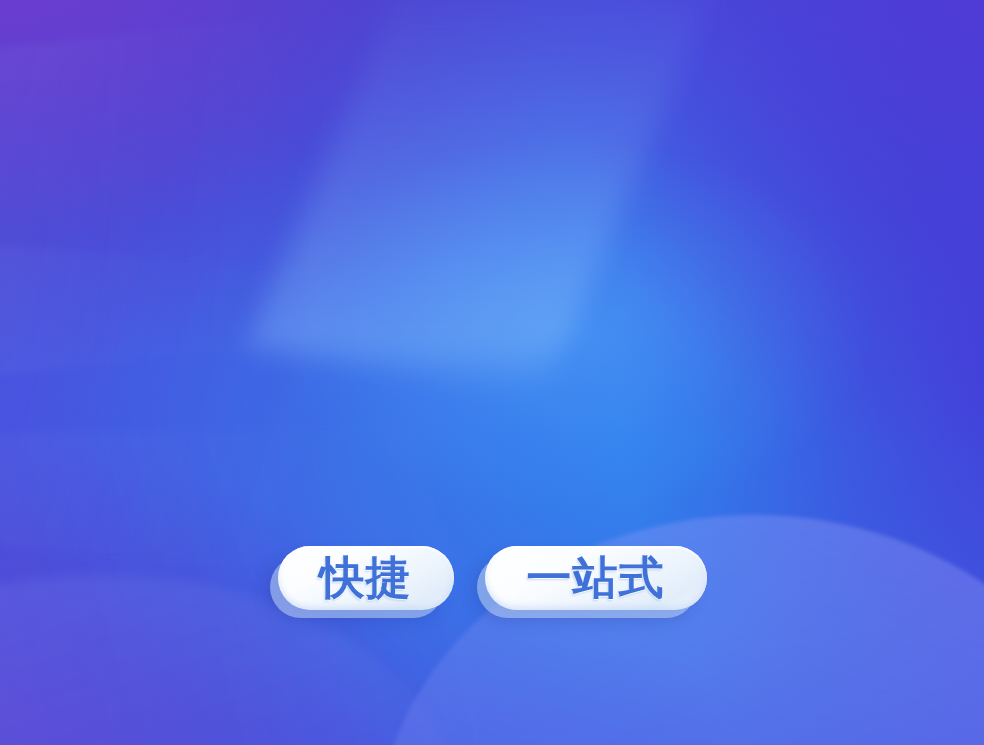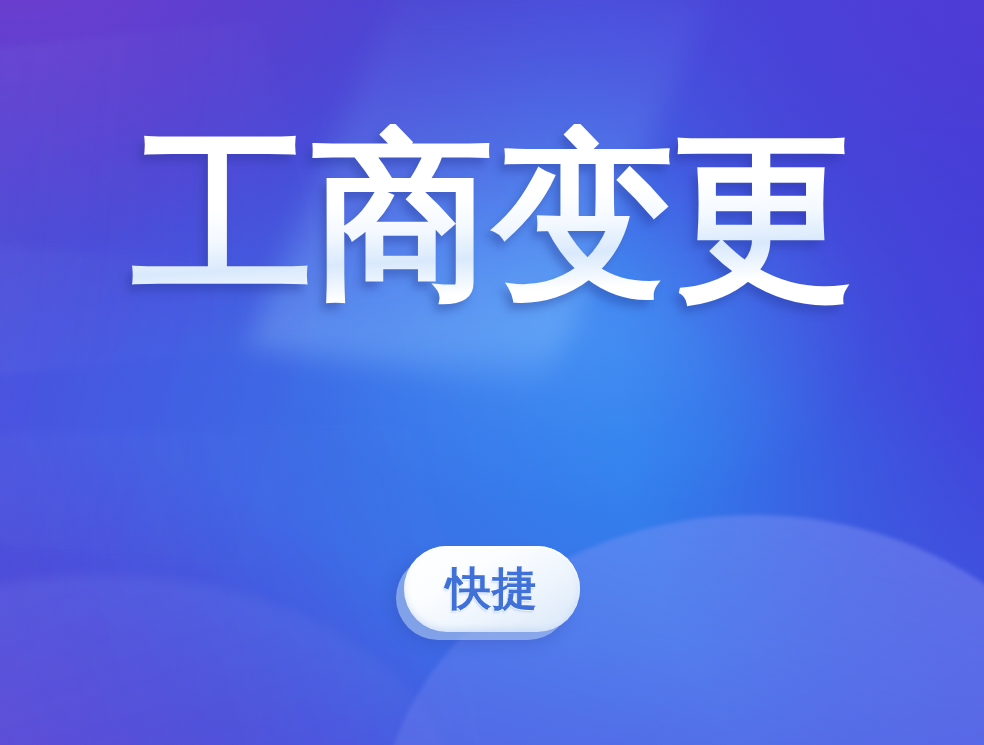--- a/index.html
+++ b/index.html
@@ -160,21 +160,21 @@
     position: absolute;
     left: 0;
     right: 0;
     top: 546px;
     display: flex;
     justify-content: center;
     gap: 31px;
   }
   .pill {
     position: relative;
-    height: 86px;
+    height: 64px;
     border-radius: 43px;
     display: flex;
     align-items: center;
     justify-content: flex-start;
     padding: 13px 42px;
     min-width: 166px;
     box-sizing: border-box;
     background: linear-gradient(152deg,
         #ffffff 0%,
         #fbfdff 34%,
@@ -208,22 +208,24 @@
   <div class="bg-purple-bl"></div>
   <div class="bg-glow"></div>
   <div class="facet-a"></div>
   <div class="facet-b"></div>
   <div class="facet-c"></div>
   <div class="streak-top"></div>
   <div class="wave-bl"></div>
   <div class="wave-br"></div>
 
   <div class="headline">
-    <div class="title-line line1">工商变更</div>
   </div>
 
   <div class="pill-row">
     <div class="pill">
       <span class="pill-label">快捷</span>
     </div>
+    <div class="pill">
+      <span class="pill-label">一站式</span>
+    </div>
   </div>
 
 </div>
 
 </body></html>

